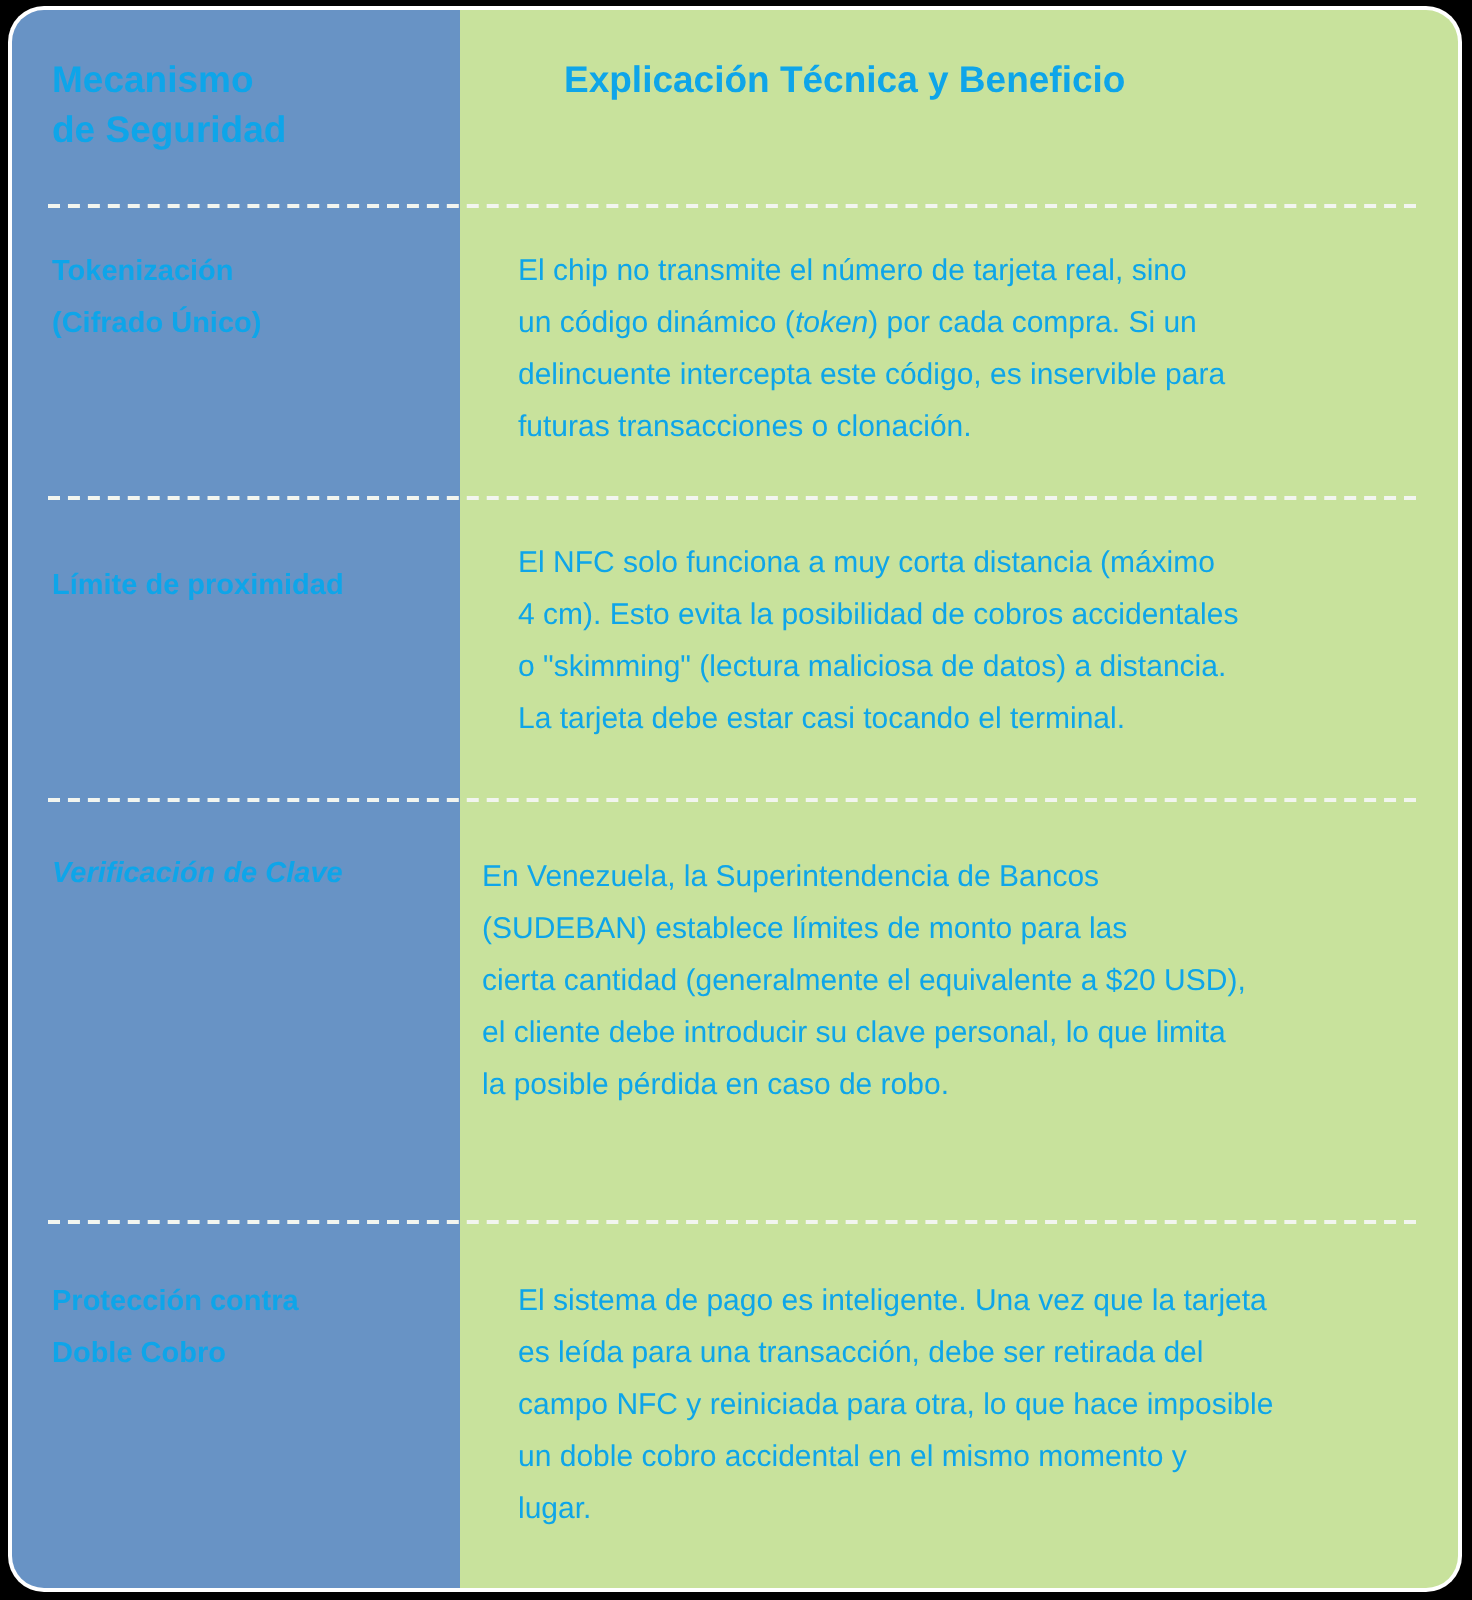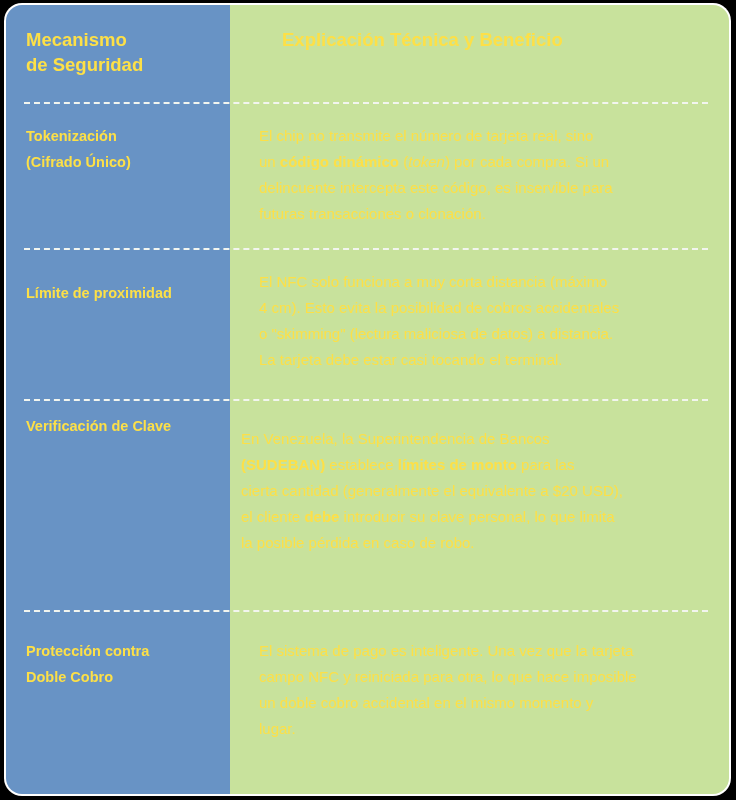--- a/index.html
+++ b/index.html
@@ -18,37 +18,37 @@
   }
   .col-left {
     position: absolute; left: 0; top: 0; width: 224px; height: 100%;
     background: #6893c5;
   }
   .col-right {
     position: absolute; left: 224px; top: 0; right: 0; height: 100%;
     background: #c8e29c;
   }
   .cell {
-    position: absolute; color: #fde047;
+    position: absolute; color: #0ea5e9;
   }
   .hdr {
     font-weight: bold; font-size: 18.5px; line-height: 25px;
   }
   .mech {
     font-weight: bold; font-size: 14.5px; line-height: 26px;
   }
   .desc {
     font-size: 15px; line-height: 26px;
   }
   .divider {
     position: absolute; left: 18px; width: 684px; height: 0;
     border-top: 2px dashed #f2f5ef;
   }
   .line { white-space: nowrap; display: block; }
-  b { font-weight: bold; margin-top: 20px; }
+  b { font-weight: normal; margin-top: 20px; }
   i { font-style: italic; }
 </style>
 </head>
 <body>
 
 <div class="frame"></div>
 <div class="table">
   <div class="col-left"></div>
   <div class="col-right"></div>
 
@@ -78,36 +78,37 @@
   </div>
   <div class="cell desc" style="left:253px; top:264px;">
     <span class="line">El NFC solo funciona a muy corta distancia (máximo</span>
     <span class="line">4 cm). Esto evita la posibilidad de cobros accidentales</span>
     <span class="line">o "skimming" (lectura maliciosa de datos) a distancia.</span>
     <span class="line">La tarjeta debe estar casi tocando el terminal.</span>
   </div>
 
   <div class="divider" style="top:394px;"></div>
 
-  <div class="cell mech" style="left:20px; top:408px;">
+  <div class="cell mech" style="left:20px; top:419px;font-style:italic;">
     <span class="line">Verificación de Clave</span>
   </div>
   <div class="cell desc" style="left:235px; top:421px;">
     <span class="line">En Venezuela, la Superintendencia de Bancos</span>
     <span class="line"><b>(SUDEBAN)</b><span> establece </span><b>límites de monto</b><span> para las</span></span>
     <span class="line">cierta cantidad (generalmente el equivalente a $20 USD),</span>
     <span class="line"><span>el cliente </span><b>debe</b><span> introducir su clave personal, lo que limita</span></span>
     <span class="line">la posible pérdida en caso de robo.</span>
   </div>
 
   <div class="divider" style="top:605px;"></div>
 
   <div class="cell mech" style="left:20px; top:633px;">
     <span class="line">Protección contra</span>
     <span class="line">Doble Cobro</span>
   </div>
   <div class="cell desc" style="left:253px; top:633px;">
     <span class="line">El sistema de pago es inteligente. Una vez que la tarjeta</span>
+    <span class="line">es leída para una transacción, debe ser retirada del</span>
     <span class="line">campo NFC y reiniciada para otra, lo que hace imposible</span>
     <span class="line">un doble cobro accidental en el mismo momento y</span>
     <span class="line">lugar.</span>
   </div>
 </div>
 
 </body></html>

